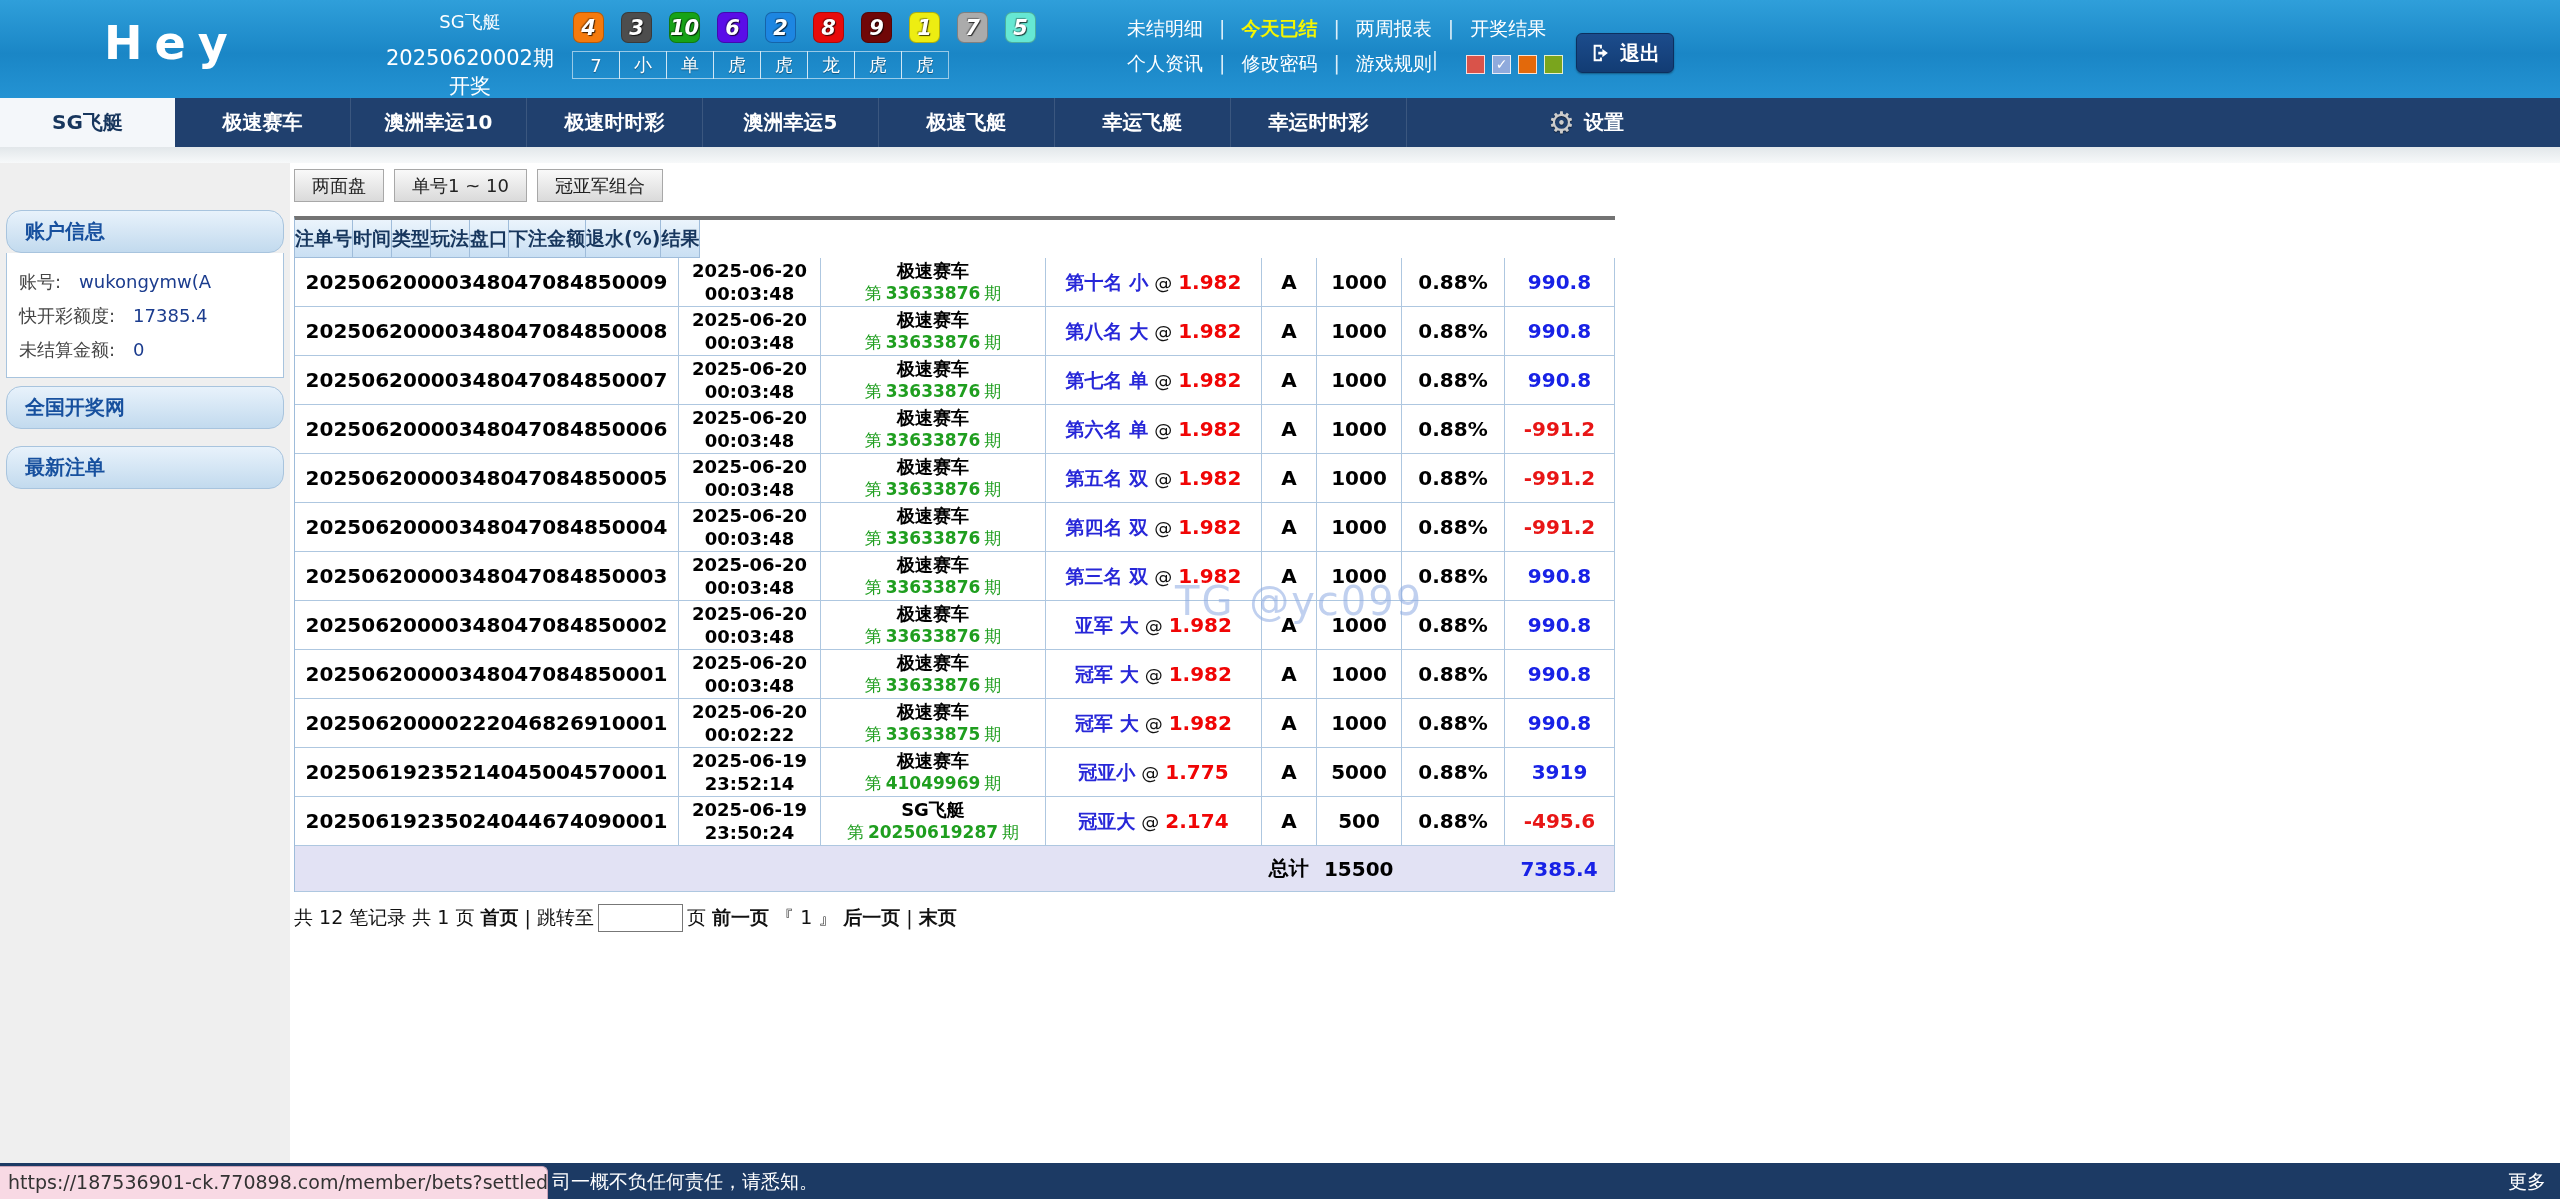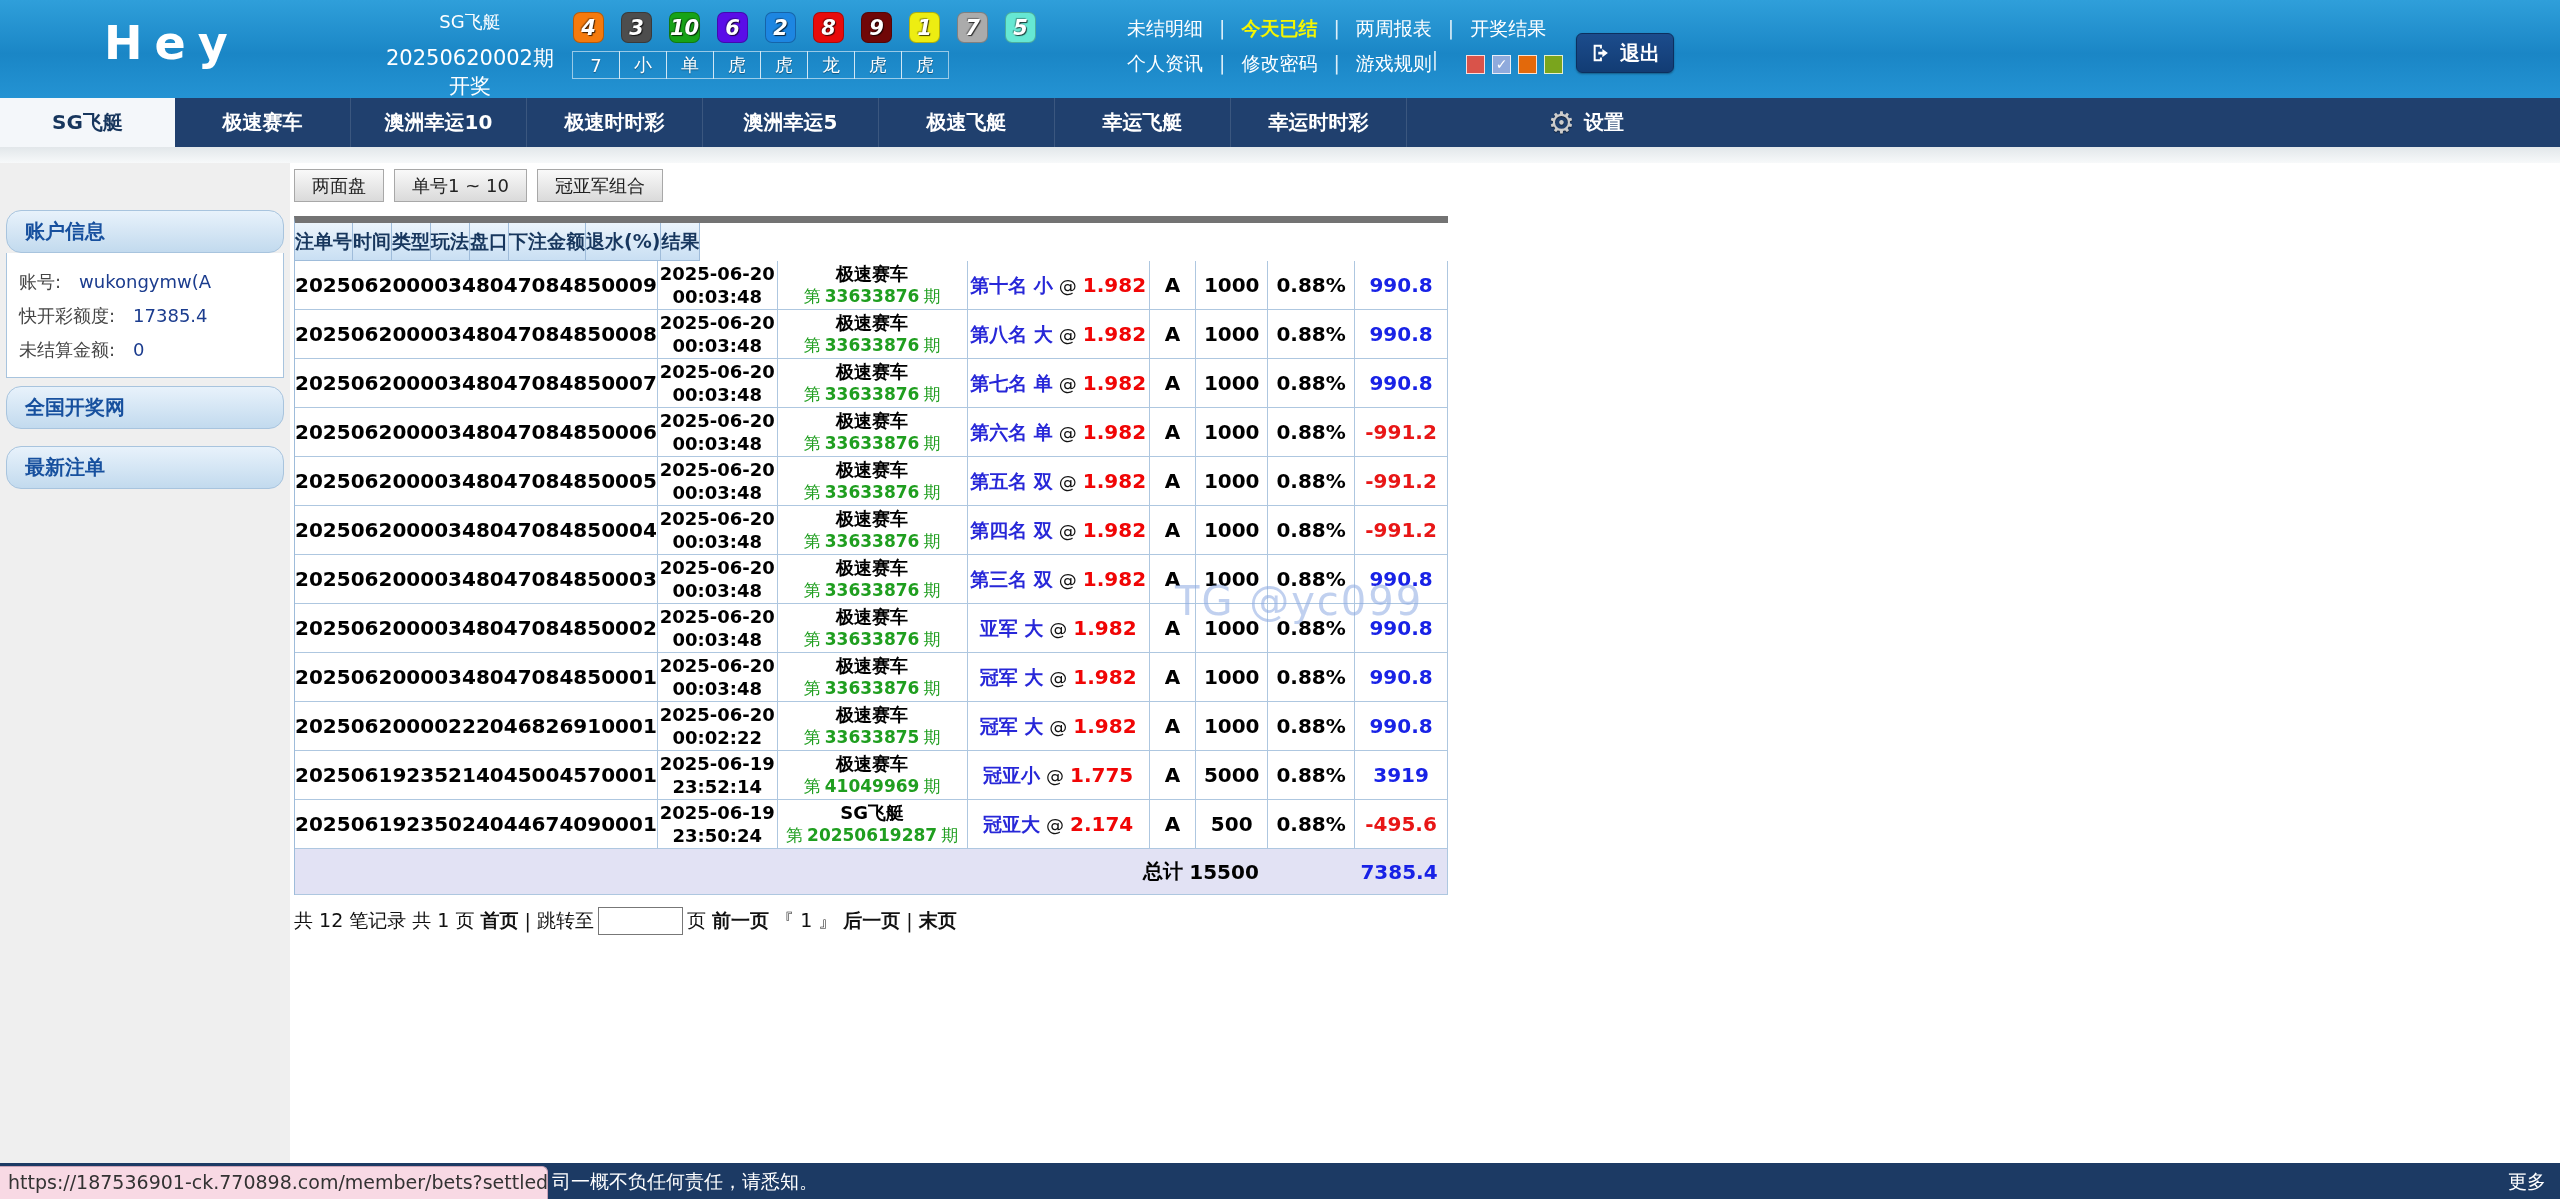--- a/index.html
+++ b/index.html
@@ -97,21 +97,21 @@
   .side-link2 { margin-top:17px; cursor:pointer; }
   
   .main { position:absolute; left:290px; top:163px; width:2270px; }
   .filters { display:flex; gap:10px; margin:6px 0 0 4px; }
   .filter-btn {
     height:33px; padding:0 17px; font-size:18px; color:#222;
     background:linear-gradient(180deg,#f9f9f9,#dadada);
     border:1px solid #a8a8a8; cursor:pointer;
     font-family:"DejaVu Sans","Liberation Sans",sans-serif;
   }
-  .bets-table { margin:14px 16px 0 4px; width:1154px; border-left:1px solid #9fbcda; border-top:7px solid #737373; }
+  .bets-table { margin:14px 16px 0 4px; width:1321px; border-left:1px solid #9fbcda; border-top:4px solid #737373; }
   .thead { display:flex; }
   .th {
     height:38px; display:flex; align-items:center; justify-content:center;
     background:linear-gradient(180deg,#ebf4fc 0%,#c9dff3 100%);
     color:#17365d; font-size:19px; font-weight:bold;
     border-right:1px solid #9fbcda; border-bottom:1px solid #9fbcda;
   }
   .tr { display:flex; }
   .td {
     height:49px; display:flex; flex-direction:column; align-items:center; justify-content:center;

